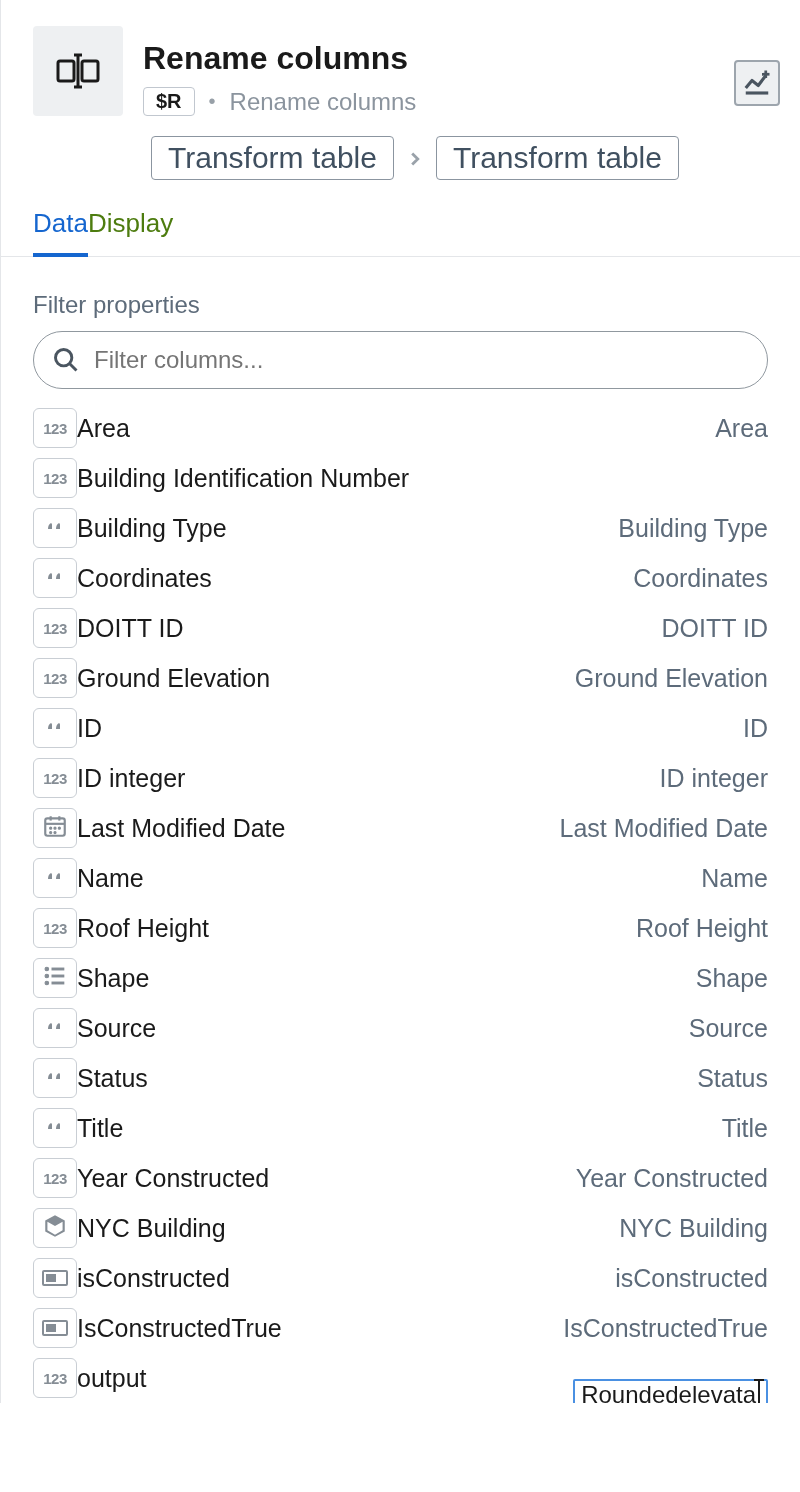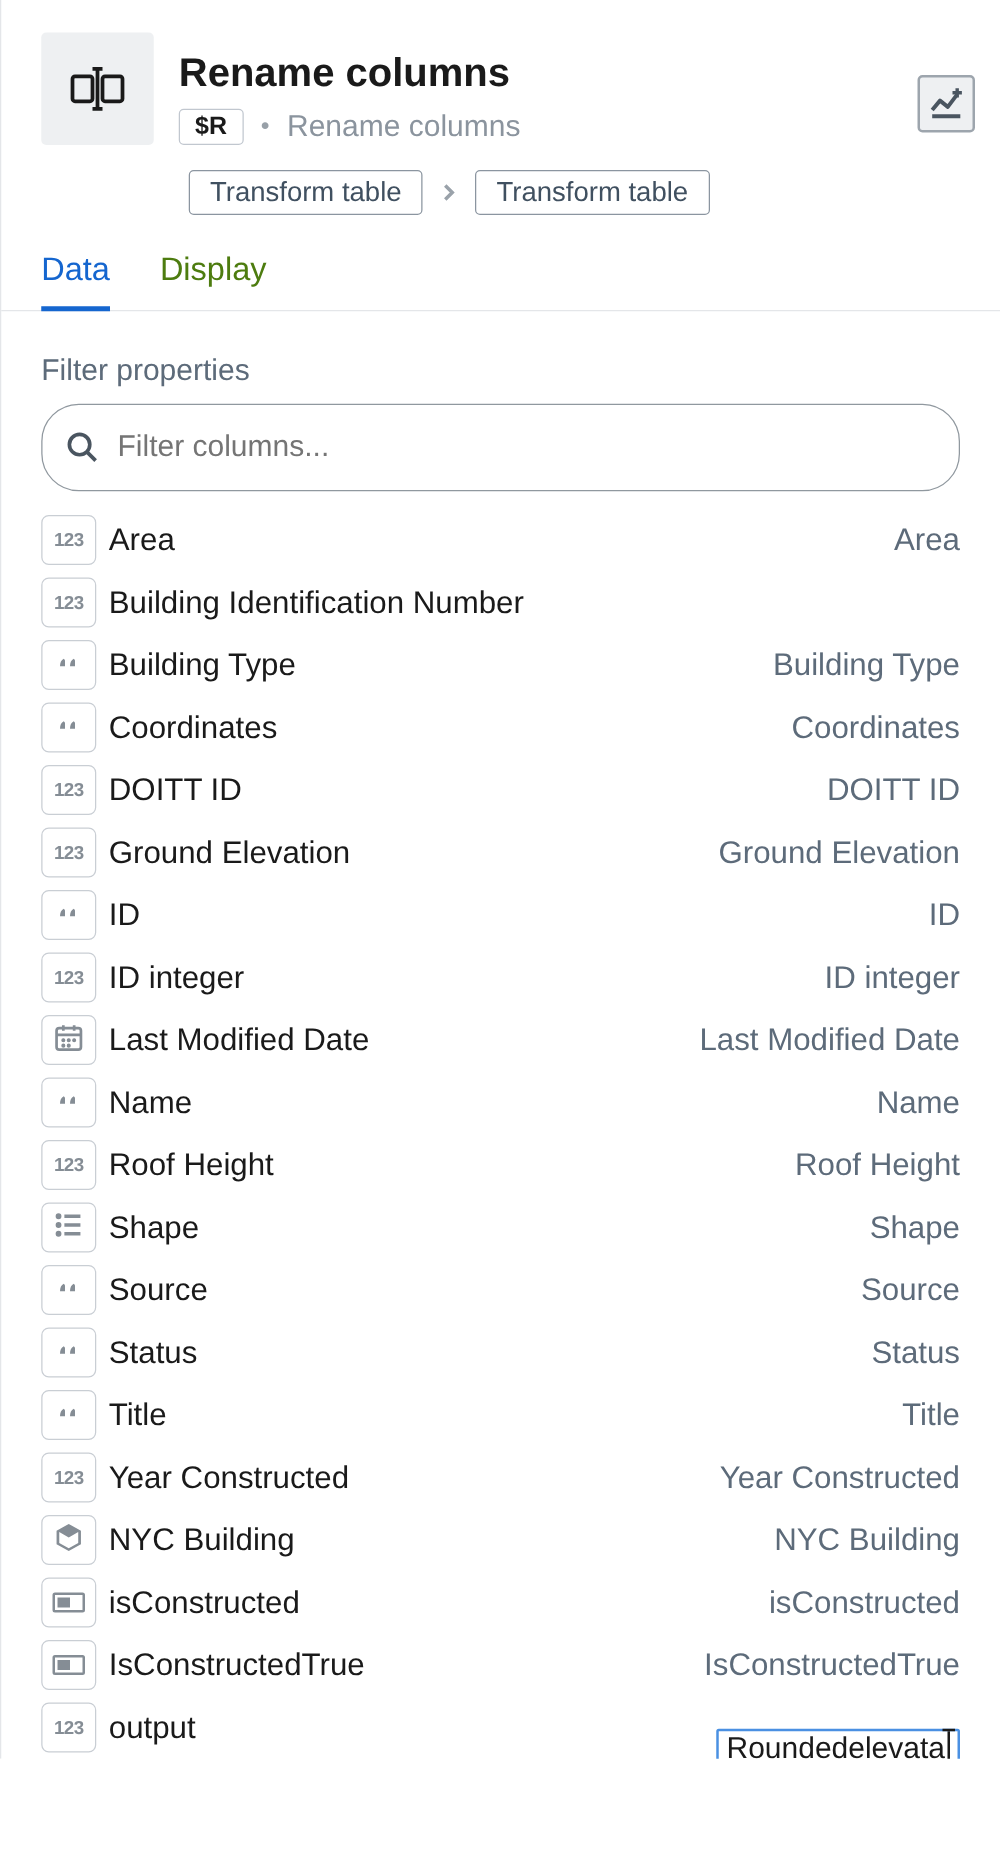--- a/index.html
+++ b/index.html
@@ -51,30 +51,29 @@
 
     
     .breadcrumbs {
       display: flex; align-items: center; gap: 14px;
       padding: 12px 0 18px 150px;
     }
     .crumb {
       border: 1px solid #8b95a0;
       border-radius: 4px;
       padding: 4px 16px;
-      font-size: 22px;
+      font-size: 30px;
       color: #405060;
     }
     .crumb-sep { color: #a7afb7; }
     .crumb-sep svg { width: 14px; height: 14px; }
 
     
     .tabs {
       display: flex;
-      gap: 40px;
       padding: 10px 0 0 32px;
       border-bottom: 1px solid #e4e6e9;
     }
     .tab {
       font-size: 26px;
       padding: 0 0 14px 0;
       color: #4d7c0f;
       cursor: pointer;
     }
     .tab.active {
@@ -89,21 +88,21 @@
       font-size: 24px;
       color: #5d6b7a;
       padding: 34px 32px 12px 32px;
     }
 
     
     .filter-box {
       margin: 0 32px 14px 32px;
       border: 1px solid #90989f;
       border-radius: 30px;
-      height: 70px;
+      height: 58px;
       display: flex;
       align-items: center;
       padding: 0 18px;
     }
     .filter-box svg { width: 28px; height: 28px; flex-shrink: 0; }
     .filter-input {
       border: none; outline: none;
       font-size: 24px;
       color: #8b949e;
       margin-left: 14px;
@@ -117,21 +116,21 @@
       align-items: center;
       height: 50px;
     }
     .row + .row { }
     .type-badge {
       width: 44px; height: 40px;
       border: 1.5px solid #c9ced4;
       border-radius: 6px;
       display: flex; align-items: center; justify-content: center;
       flex-shrink: 0;
-      margin-right: 10px;
+      margin-right: 0;
       font-size: 17px; font-weight: 600; color: #7b838b;
     }
     .type-badge svg, .type-badge .quote-sym, .type-badge .num-sym, .type-badge .cal-sym, .type-badge .list-sym, .type-badge .cube-sym, .type-badge .bool-sym { }
     .col-name {
       font-size: 25px;
       color: #1a1a1a;
       flex-shrink: 0;
       white-space: nowrap;
     }
     .col-target {

